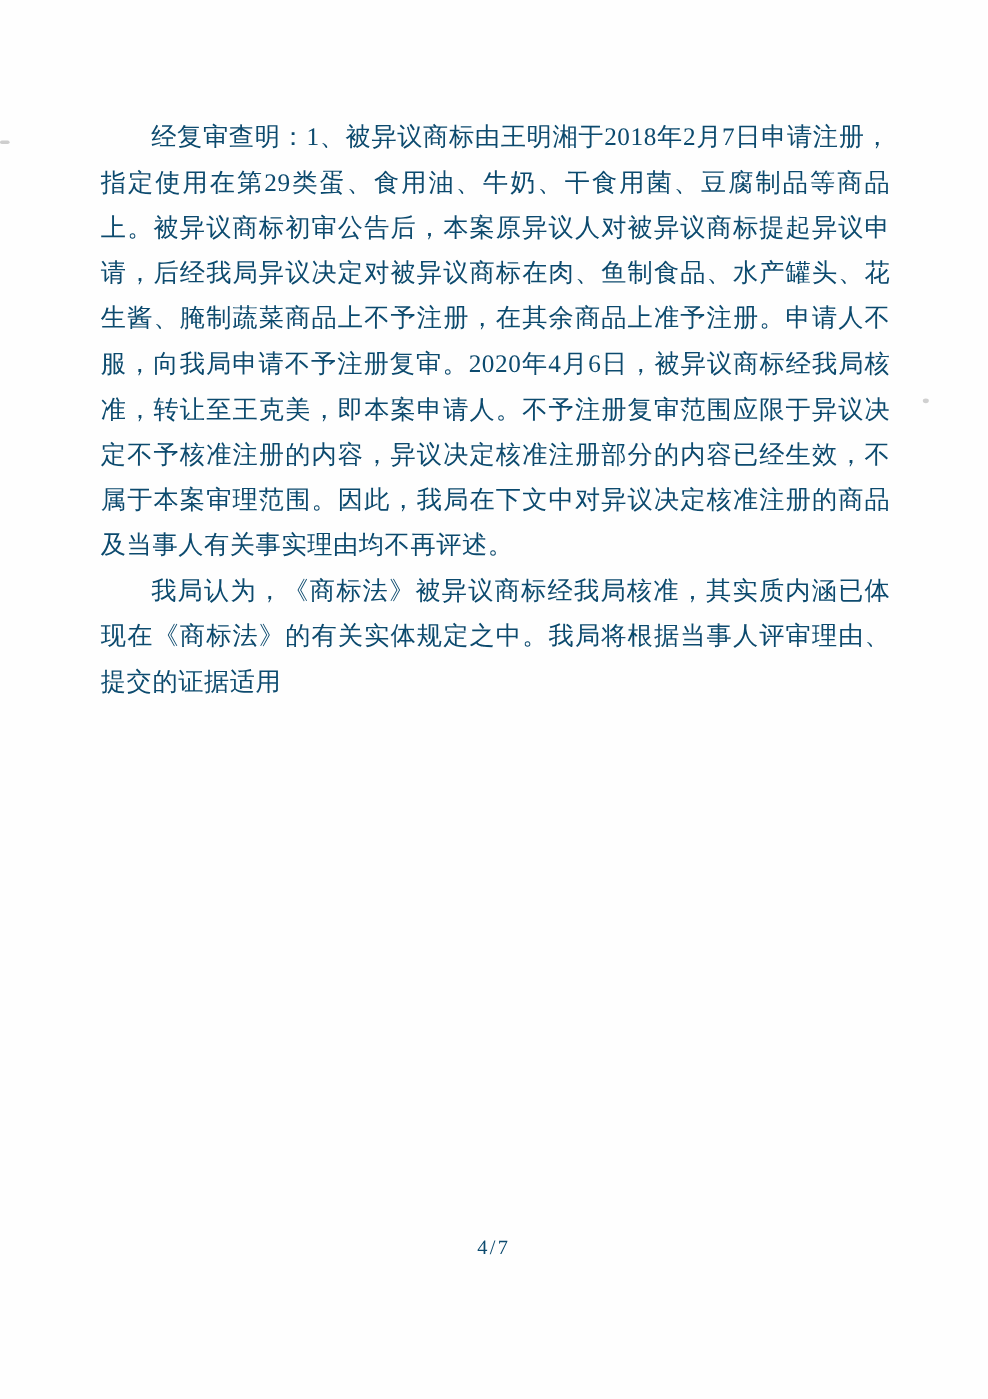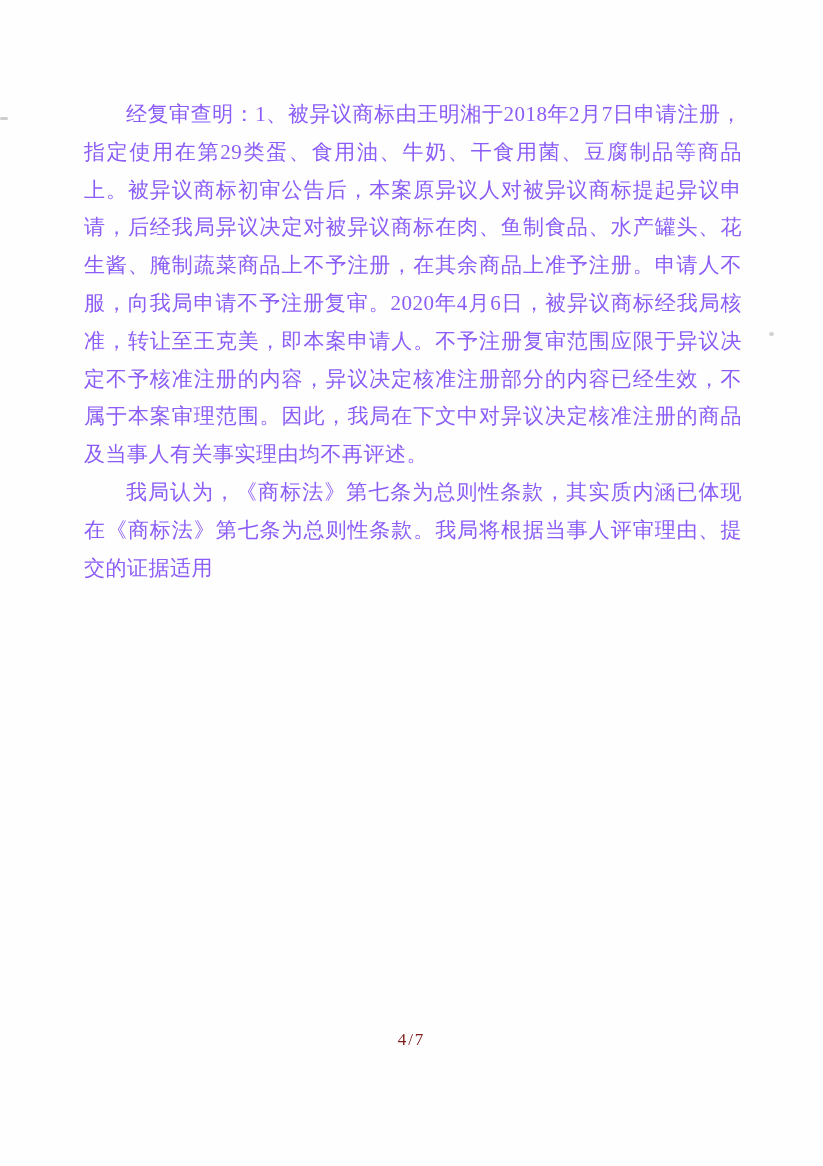--- a/index.html
+++ b/index.html
@@ -16,37 +16,37 @@
     margin: 0 auto;
   }
   .text-block {
     position: absolute;
     left: 84px;
     top: 96px;
     width: 658px;
     font-size: 21px;
     line-height: 37.8px;
     letter-spacing: 0.5px;
-    color: #8b5cf6;
+    color: #0c4a6e;
     text-align: justify;
     text-justify: inter-character;
   }
   .text-block p {
     text-indent: 2em;
     margin: 0;
   }
   .page-footer {
     position: absolute;
     left: 0;
     top: 1030px;
     width: 100%;
     text-align: center;
     font-size: 17px;
     letter-spacing: 2px;
-    color: #7f1d1d;
+    color: #0c4a6e;
   }
   
   .speck-left {
     position: absolute;
     left: 0px;
     top: 117px;
     width: 8px;
     height: 3px;
     background: #b9b9b9;
     border-radius: 2px;
@@ -66,18 +66,18 @@
 </head>
 <body>
 
 <div class="page">
 
   <span class="speck-left"></span>
   <span class="speck-right"></span>
 
   <div class="text-block">
     <p>经复审查明：1、被异议商标由王明湘于2018年2月7日申请注册，指定使用在第29类蛋、食用油、牛奶、干食用菌、豆腐制品等商品上。被异议商标初审公告后，本案原异议人对被异议商标提起异议申请，后经我局异议决定对被异议商标在肉、鱼制食品、水产罐头、花生酱、腌制蔬菜商品上不予注册，在其余商品上准予注册。申请人不服，向我局申请不予注册复审。2020年4月6日，被异议商标经我局核准，转让至王克美，即本案申请人。不予注册复审范围应限于异议决定不予核准注册的内容，异议决定核准注册部分的内容已经生效，不属于本案审理范围。因此，我局在下文中对异议决定核准注册的商品及当事人有关事实理由均不再评述。</p>
-    <p>我局认为，《商标法》第七条为总则性条款，其实质内涵已体现在《商标法》第七条为总则性条款。我局将根据当事人评审理由、提交的证据适用</p>
+    <p>我局认为，《商标法》被异议商标经我局核准，其实质内涵已体现在《商标法》的有关实体规定之中。我局将根据当事人评审理由、提交的证据适用</p>
   </div>
 
   <div class="page-footer">4/7</div>
 
 </div>
 
 </body></html>

